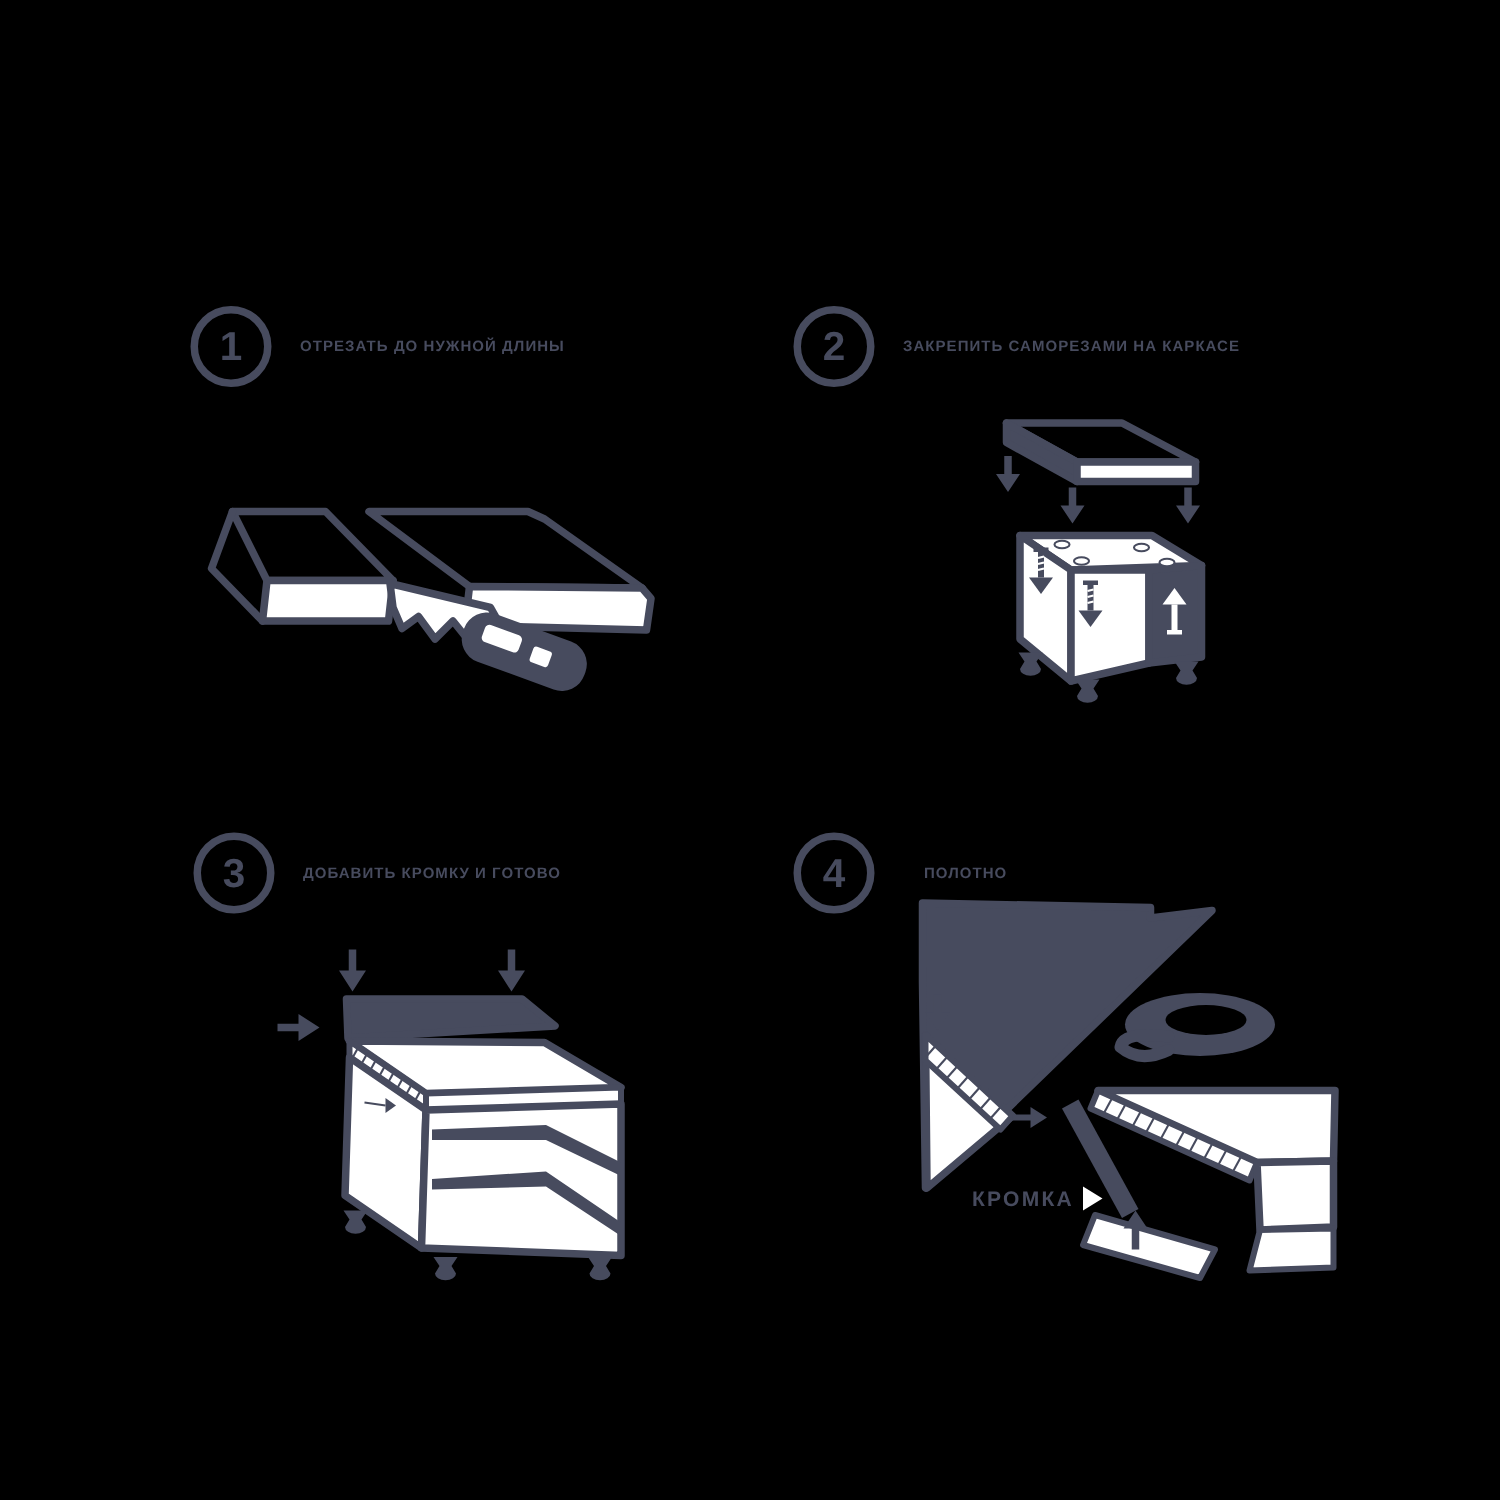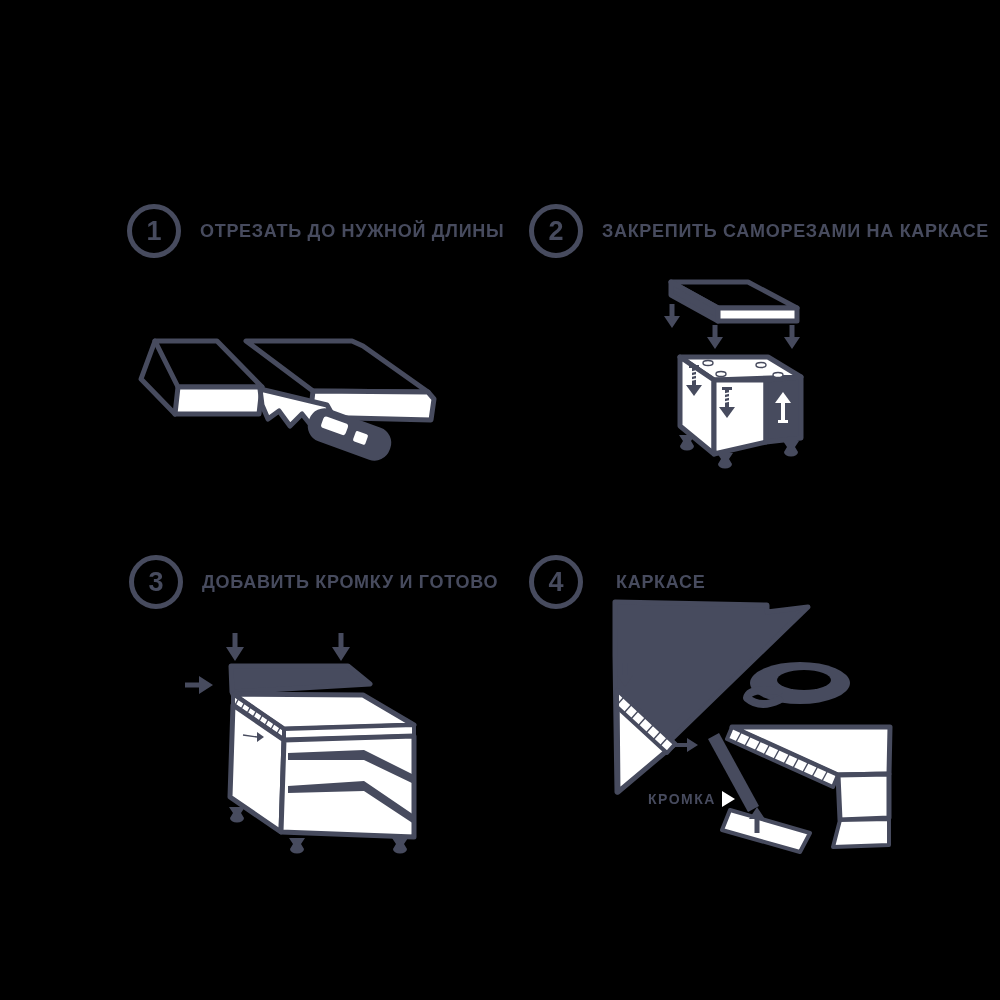--- a/index.html
+++ b/index.html
@@ -9,21 +9,21 @@
     font-family:"Liberation Sans",sans-serif;
   }
   .stage{position:absolute;inset:0;}
   .step-header{position:absolute;display:flex;align-items:center;}
   .badge{
     width:44px;height:44px;border:5px solid var(--ink);border-radius:50%;
     color:var(--ink);font-weight:800;font-size:27px;line-height:1;
     display:flex;align-items:center;justify-content:center;flex:0 0 auto;
   }
   .title{
-    color:var(--ink);font-weight:800;font-size:18px;letter-spacing:.7px;
+    color:var(--ink);font-weight:800;font-size:10px;letter-spacing:.7px;
     margin-left:19px;white-space:nowrap;
   }
   .title.wide{margin-left:33px;}
   svg.illus{position:absolute;overflow:visible;}
   .st{stroke:var(--ink);stroke-width:5;stroke-linejoin:round;stroke-linecap:round;}
   .st4{stroke-width:4;}
   .st3{stroke-width:3;}
   .st2{stroke-width:2.5;}
   .fn{fill:none;}
   .fw{fill:var(--paper);}
@@ -146,21 +146,21 @@
         <path class="fi" d="M90,115 L97,120 L90,125 Z"></path>
       </g>
       <path class="fi" transform="translate(70,190)" d="M-8,0 H8 L4,6 L7,11 A7,4.5 0 0 1 -7,11 L-4,6 Z"></path>
       <path class="fi" transform="translate(130,221)" d="M-8,0 H8 L4,6 L7,11 A7,4.5 0 0 1 -7,11 L-4,6 Z"></path>
       <path class="fi" transform="translate(233,221)" d="M-8,0 H8 L4,6 L7,11 A7,4.5 0 0 1 -7,11 L-4,6 Z"></path>
     </g>
   </svg>
 
   <div class="step-header" style="left:529px;top:555px;">
     <div class="badge">4</div>
-    <div class="title wide">КАРКАСЕ</div>
+    <div class="title wide">ПОЛОТНО</div>
   </div>
 
   <svg class="illus" style="left:583px;top:583px;" width="315" height="285" viewBox="0 0 315 285">
     <path class="st fi" d="M32,19 L184,22 L184,29 L225,24 L34,209 L32,72 Z"></path>
     <path class="fi" transform="translate(42,80)" d="M-2.5,0 h5 v12 h5.5 l-8,12 l-8,-12 h5.5 Z"></path>
     <g>
       <path class="st fw" d="M34,107 L92,161 L35,209 Z"></path>
       <g>
         <path class="st4 st fw" d="M34,107 L92,161 L84,170 L34,124 Z"></path>
         <line class="thri st3" x1="41" y1="114" x2="33" y2="123"></line>

